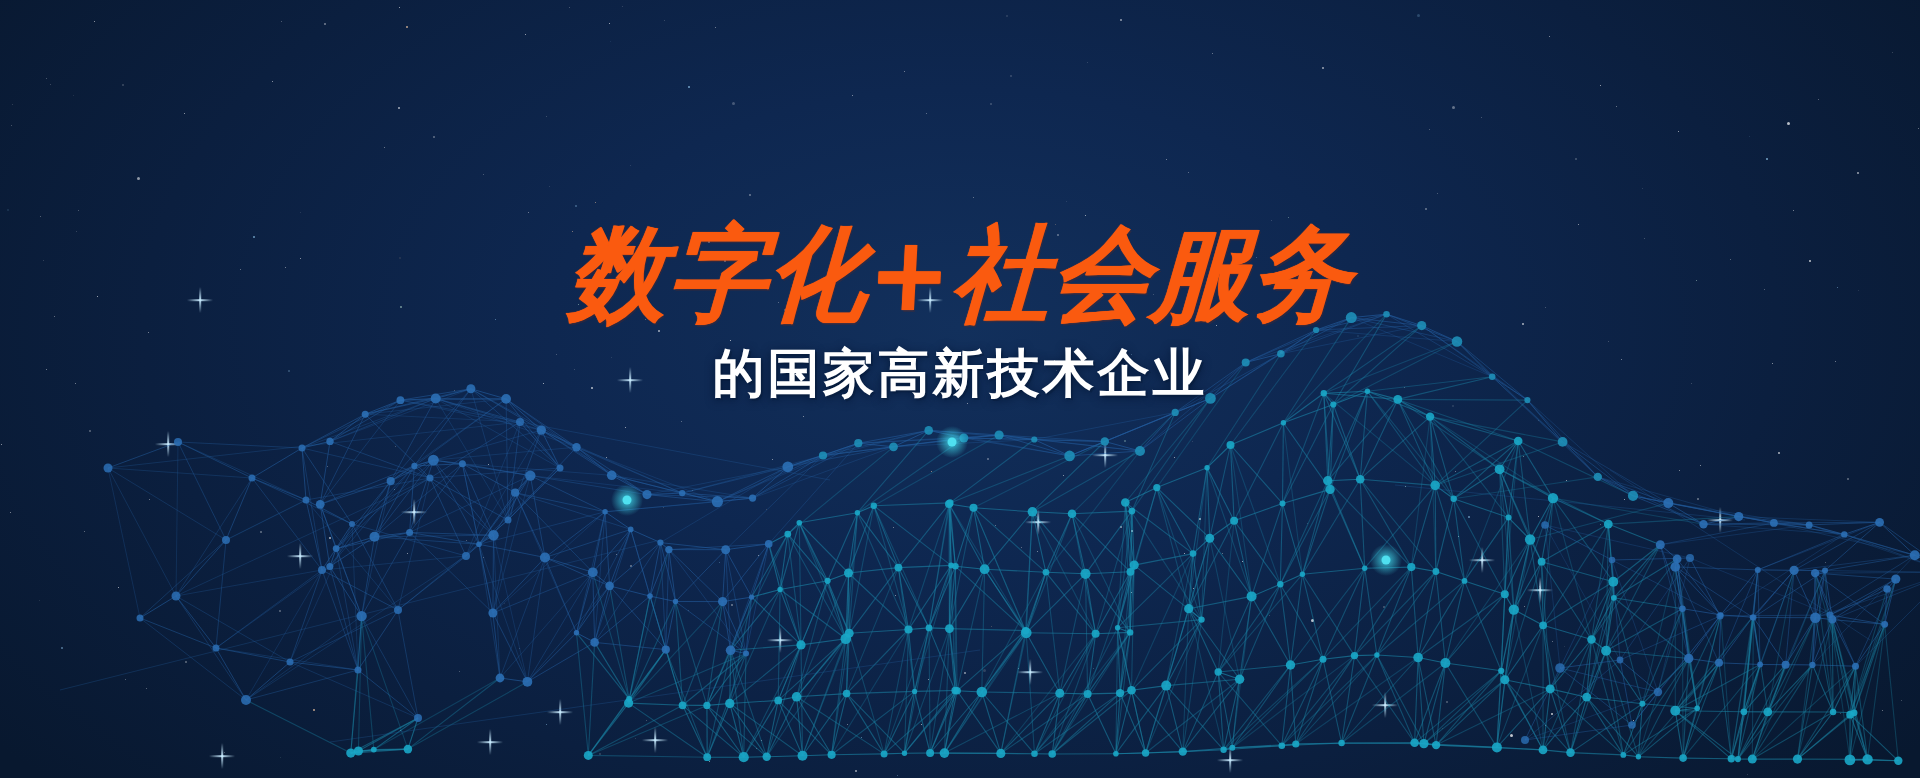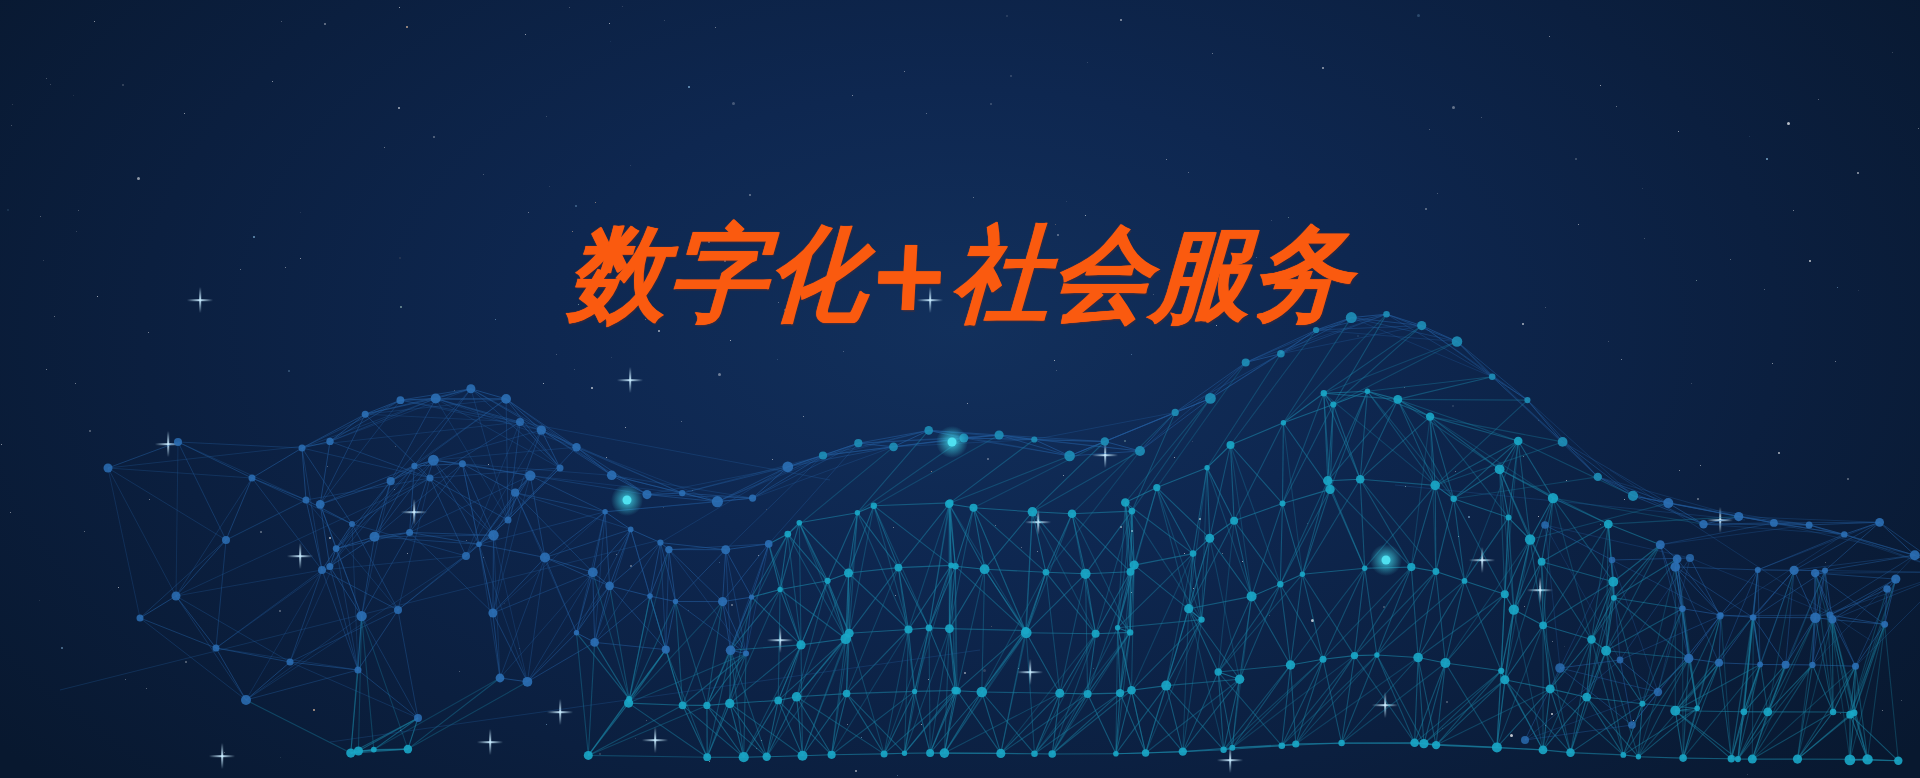--- a/index.html
+++ b/index.html
@@ -2045,15 +2045,16 @@
         <circle cx="627" cy="500" r="4.5" fill="#4fe0f0"></circle>
         <circle cx="952" cy="442" r="16" fill="url(#glow)"></circle>
         <circle cx="952" cy="442" r="4.5" fill="#4fe0f0"></circle>
         <circle cx="1386" cy="560" r="16" fill="url(#glow)"></circle>
         <circle cx="1386" cy="560" r="4.5" fill="#4fe0f0"></circle>
       </g>
   </svg>
 
   <div id="textblock">
     <div id="title">数字化+社会服务</div>
+    <div id="subtitle">的国家高新技术企业</div>
   </div>
 
 </div>
 
 </body></html>

